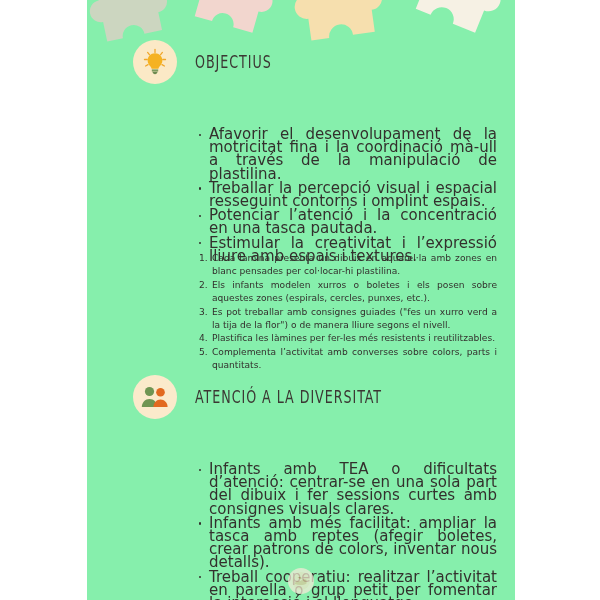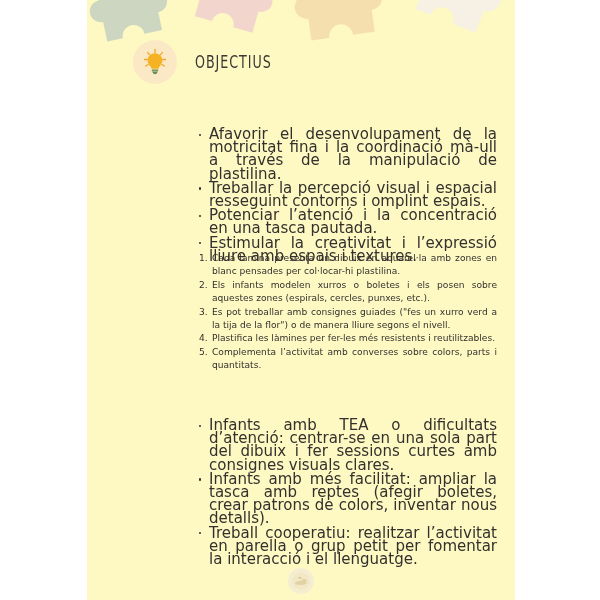--- a/index.html
+++ b/index.html
@@ -14,21 +14,21 @@
     font-family: "DejaVu Sans", sans-serif;
   }
 
   
   #page {
     position: absolute;
     left: 87px;
     top: 0;
     width: 428px;
     height: 600px;
-    background: #fef9c3;
+    background: #86efac;
     overflow: hidden;
   }
 
   
   .puzzle-band {
     position: absolute;
     left: 0;
     top: 0;
     width: 428px;
     height: 62px;
@@ -218,20 +218,31 @@
         <li>Cada làmina presenta un dibuix en aquarel·la amb zones en blanc pensades per col·locar-hi plastilina.</li>
         <li>Els infants modelen xurros o boletes i els posen sobre aquestes zones (espirals, cercles, punxes, etc.).</li>
         <li>Es pot treballar amb consignes guiades ("fes un xurro verd a la tija de la flor") o de manera lliure segons el nivell.</li>
         <li>Plastifica les làmines per fer-les més resistents i reutilitzables.</li>
         <li>Complementa l’activitat amb converses sobre colors, parts i quantitats.</li>
       </ol>
     </div>
   </div>
 
   <div class="section" id="sec-diversitat" style="top:375px;">
+    <div class="sec-head">
+      <div class="icon-badge soft">
+        <svg width="30" height="26" viewBox="0 0 30 26">
+          <circle cx="9.5" cy="7.5" r="4.6" fill="#6f9552"></circle>
+          <path d="M1.8 23 c0-4.6 3.4-8.1 7.7-8.1 s7.7 3.5 7.7 8.1z" fill="#6f9552"></path>
+          <circle cx="20.5" cy="8.2" r="4.3" fill="#e2691f"></circle>
+          <path d="M13.4 23 c0-4.3 3.2-7.6 7.1-7.6 s7.1 3.3 7.1 7.6z" fill="#e2691f"></path>
+        </svg>
+      </div>
+      <div class="sec-title">ATENCIÓ A LA DIVERSITAT</div>
+    </div>
     <div class="body-wrap" style="top:44px; position:relative; left:110px;">
       <ul class="bullets">
         <li>Infants amb TEA o dificultats d’atenció: centrar-se en una sola part del dibuix i fer sessions curtes amb consignes visuals clares.</li>
         <li>Infants amb més facilitat: ampliar la tasca amb reptes (afegir boletes, crear patrons de colors, inventar nous detalls).</li>
         <li>Treball cooperatiu: realitzar l’activitat en parella o grup petit per fomentar la interacció i el llenguatge.</li>
       </ul>
     </div>
   </div>
 
   <div id="footer-logo">

